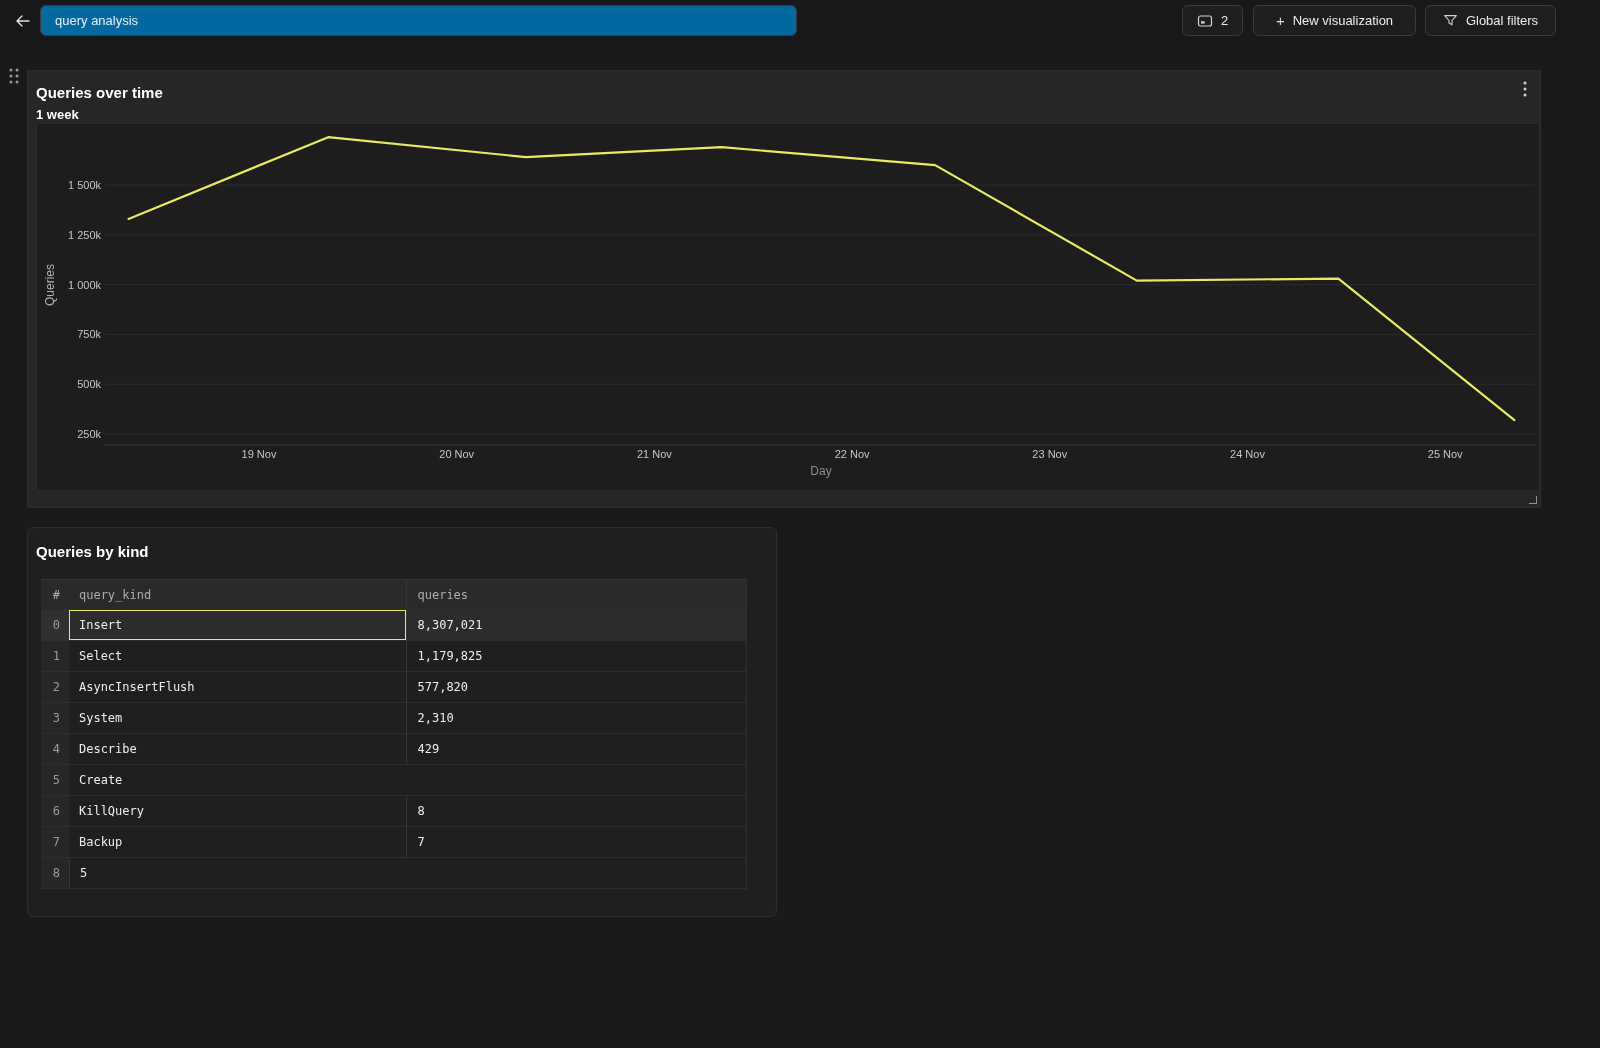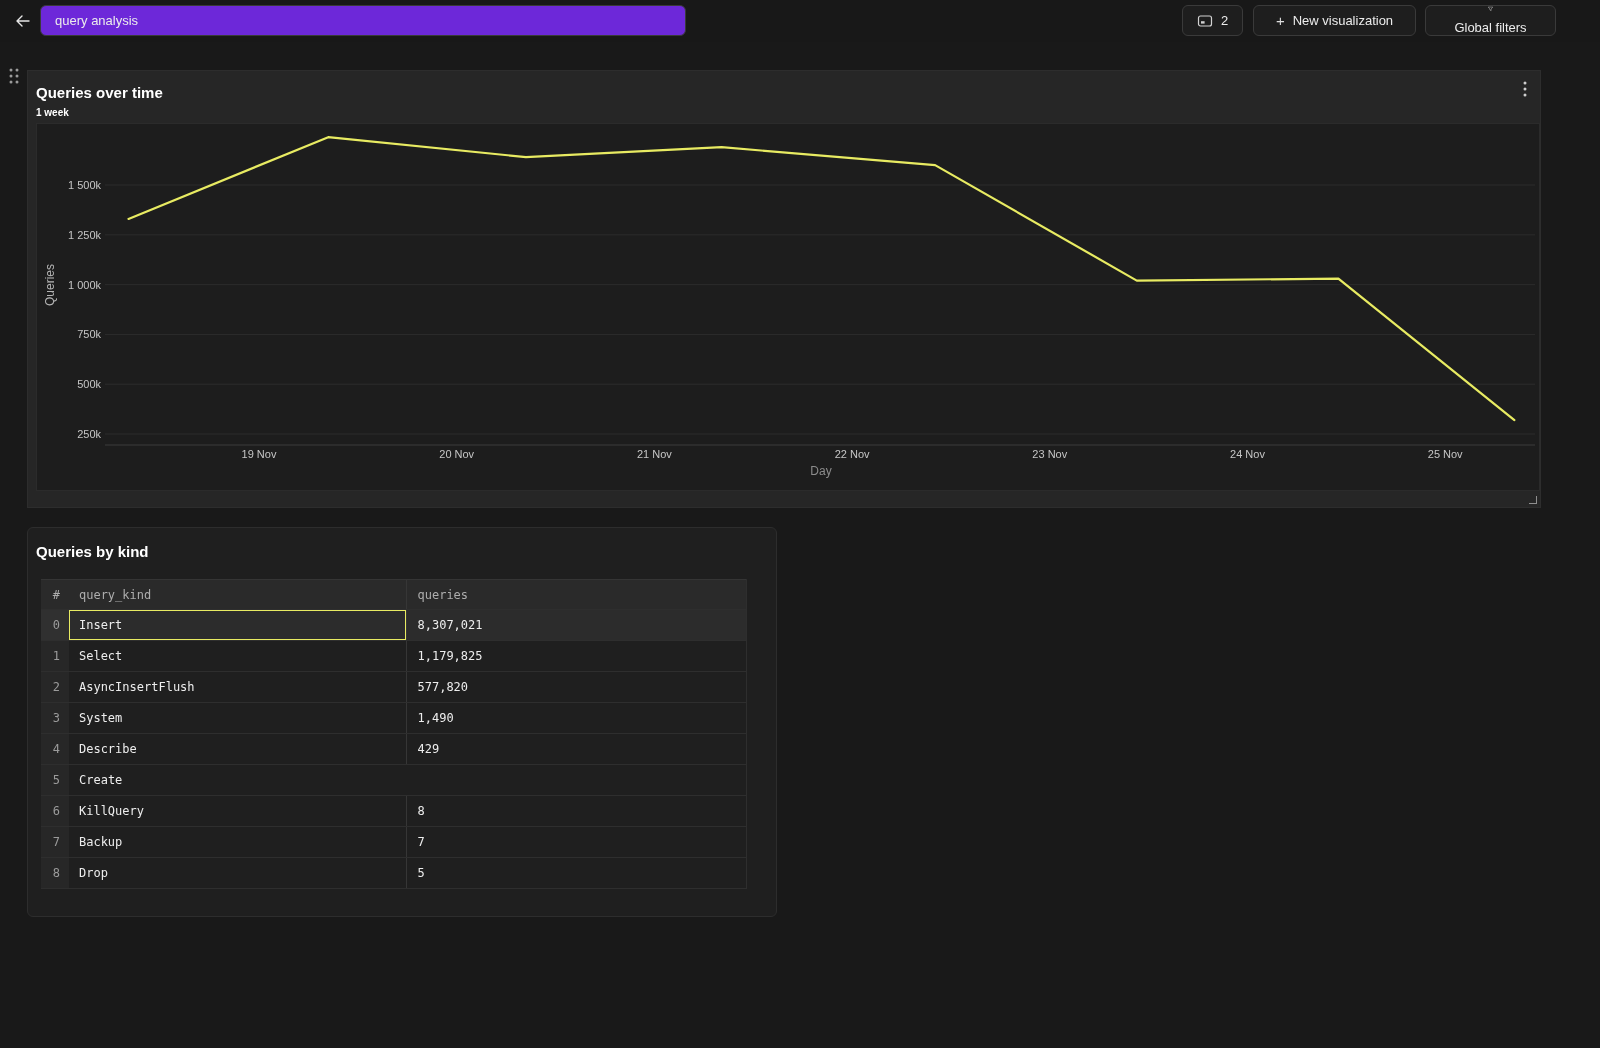--- a/index.html
+++ b/index.html
@@ -12,46 +12,46 @@
     overflow:hidden;
   }
   
   .topbar { position:absolute; left:0; top:0; width:1600px; height:42px; background:#181818; }
   .back-btn {
     position:absolute; left:10px; top:8px; width:26px; height:26px;
     display:flex; align-items:center; justify-content:center;
     color:#e6e6e6; font-size:17px; cursor:pointer; background:none; border:none;
   }
   .title-input {
-    position:absolute; left:40px; top:5px; width:646px; height:31px;
-    background:#6d28d9; border:1px solid #3a3a3a; border-radius:6px;
+    position:absolute; left:40px; top:5px; width:757px; height:31px;
+    background:#0369a1; border:1px solid #3a3a3a; border-radius:6px;
     color:#ececec; font-size:13px; padding:0 14px; outline:none;
     font-family:"Liberation Sans", sans-serif;
   }
   .tb-btn {
     position:absolute; top:5px; height:31px;
     display:flex; align-items:center; justify-content:center; gap:8px;
     background:#1e1e1e; border:1px solid #3a3a3a; border-radius:6px;
     color:#ececec; font-size:13px; cursor:pointer;
     font-family:"Liberation Sans", sans-serif;
   }
   .tb-btn svg { display:block; }
   .btn-count { left:1182px; width:61px; }
   .btn-newviz { left:1253px; width:163px; }
-  .btn-filters { left:1425px; width:131px;flex-direction:column; }
+  .btn-filters { left:1425px; width:131px; }
   .plus-glyph { font-size:15px; font-weight:400; color:#dedede; line-height:1; }
 
   
   .chart-panel {
     position:absolute; left:27px; top:70px; width:1514px; height:438px;
     background:#262626; border:1px solid #2d2d2d; border-radius:0;
   }
   .drag-handle { position:absolute; left:6px; top:66px; width:16px; height:20px; cursor:grab; }
   .panel-title { position:absolute; left:8px; top:13px; font-size:15px; font-weight:700; color:#ffffff; }
-  .panel-subtitle { position:absolute; left:8px; top:36px; font-size:10px; font-weight:700; color:#ffffff; }
+  .panel-subtitle { position:absolute; left:8px; top:36px; font-size:13px; font-weight:700; color:#ffffff; }
   .kebab-btn {
     position:absolute; right:6px; top:8px; width:18px; height:20px;
     background:none; border:none; cursor:pointer; display:flex; align-items:center; justify-content:center;
   }
   .chart-canvas {
     position:absolute; left:8px; top:52px; width:1504px; height:368px;
     background:#1d1d1d; border:1px solid #2b2b2b;
   }
   .chart-canvas svg { position:absolute; left:0; top:0; }
   .resize-grip {
@@ -182,21 +182,21 @@
     <div class="cell val">1,179,825</div>
   </div>
         <div class="trow">
     <div class="cell idx">2</div>
     <div class="cell kind">AsyncInsertFlush</div>
     <div class="cell val">577,820</div>
   </div>
         <div class="trow">
     <div class="cell idx">3</div>
     <div class="cell kind">System</div>
-    <div class="cell val">1,490</div>
+    <div class="cell val">2,310</div>
   </div>
         <div class="trow">
     <div class="cell idx">4</div>
     <div class="cell kind">Describe</div>
     <div class="cell val">429</div>
   </div>
         <div class="trow">
     <div class="cell idx">5</div>
     <div class="cell kind">Create</div>
   </div>
@@ -205,18 +205,17 @@
     <div class="cell kind">KillQuery</div>
     <div class="cell val">8</div>
   </div>
         <div class="trow">
     <div class="cell idx">7</div>
     <div class="cell kind">Backup</div>
     <div class="cell val">7</div>
   </div>
         <div class="trow">
     <div class="cell idx">8</div>
-    <div class="cell kind">Drop</div>
     <div class="cell val">5</div>
   </div>
       </div>
   </div>
 </div>
 
 </body></html>

